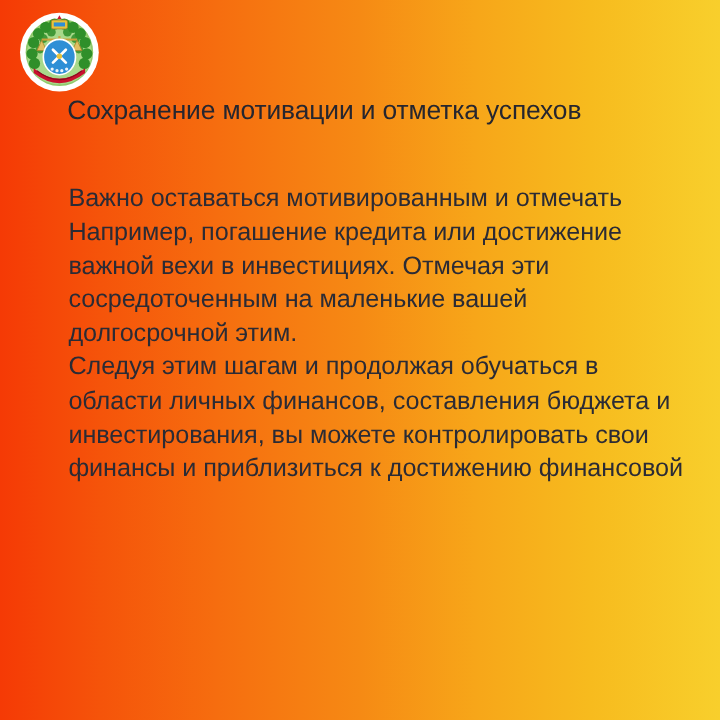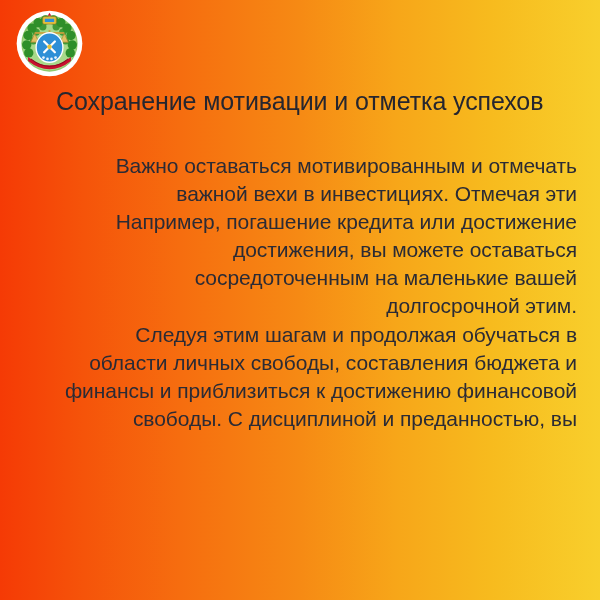--- a/index.html
+++ b/index.html
@@ -30,42 +30,41 @@
     top: 10px;
     width: 67px;
     height: 67px;
   }
   #emblem svg { display: block; width: 100%; height: 100%; }
 
   
   #title {
     position: absolute;
     left: 56px;
-    top: 86px;
+    top: 76px;
     width: 540px;
-    font-size: 25px;
+    font-size: 22px;
     line-height: 31px;
     font-weight: 400;
     color: #26262f;
     letter-spacing: -0.1px;
     white-space: nowrap;
   }
 
   
   #body-copy {
     position: absolute;
     left: 57px;
     top: 152px;
     width: 520px;
     font-size: 21px;
     line-height: 28.1px;
     font-weight: 400;
     color: #2b2b35;
     letter-spacing: -0.05px;
-    text-align: right;
   }
   #body-copy .para { margin: 0; }
   #body-copy .line { display: block; }
 </style>
 </head>
 <body>
 
 <div id="slide">
 
   <div id="emblem">
@@ -119,27 +118,26 @@
         <path d="M0 -12 L2.6 -7.4 L-2.6 -7.4 Z" fill="#c8102e"></path>
       </g>
     </svg>
   </div>
 
   <div id="title">Сохранение мотивации и отметка успехов</div>
 
   <div id="body-copy">
     <p class="para">
       <span class="line">Важно оставаться мотивированным и отмечать</span>
+      <span class="line">Например, погашение кредита или достижение</span>
       <span class="line">важной вехи в инвестициях. Отмечая эти</span>
-      <span class="line">Например, погашение кредита или достижение</span>
-      <span class="line">достижения, вы можете оставаться</span>
       <span class="line">сосредоточенным на маленькие вашей</span>
       <span class="line">долгосрочной этим.</span>
     </p>
     <p class="para">
       <span class="line">Следуя этим шагам и продолжая обучаться в</span>
-      <span class="line">области личных свободы, составления бюджета и</span>
+      <span class="line">области личных финансов, составления бюджета и</span>
+      <span class="line">инвестирования, вы можете контролировать свои</span>
       <span class="line">финансы и приблизиться к достижению финансовой</span>
-      <span class="line">свободы. С дисциплиной и преданностью, вы</span>
     </p>
   </div>
 
 </div>
 
 </body></html>

